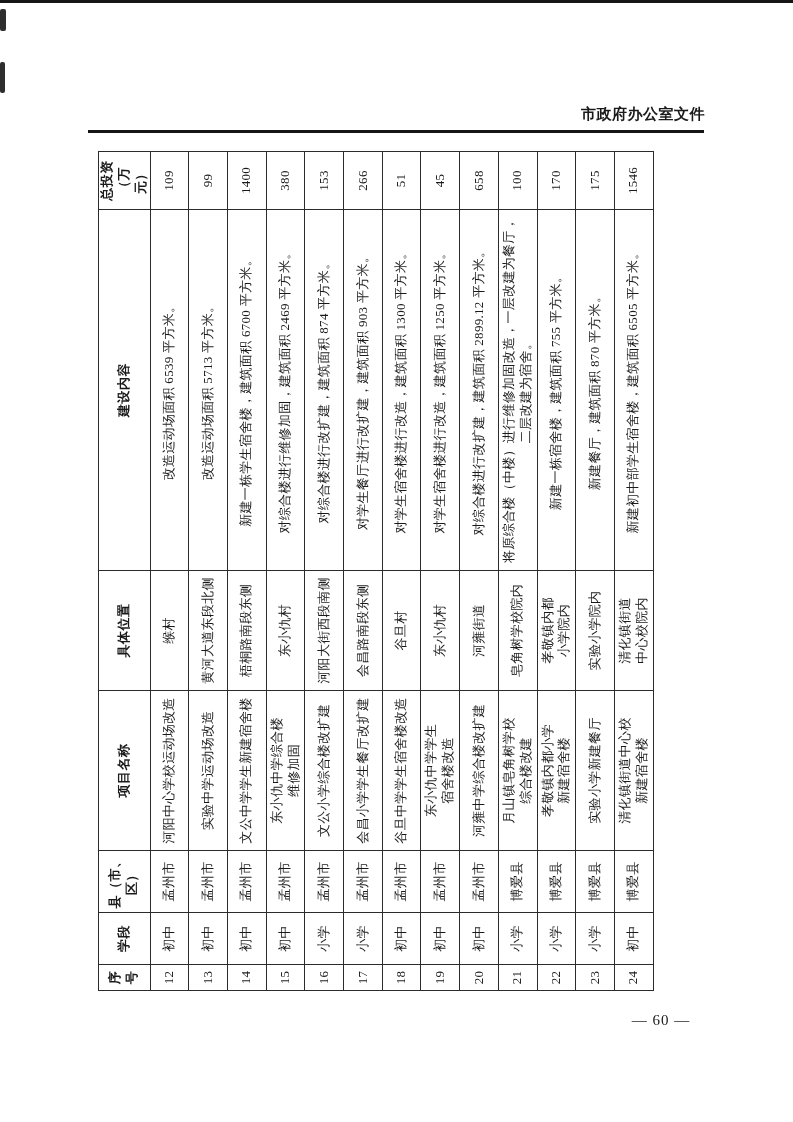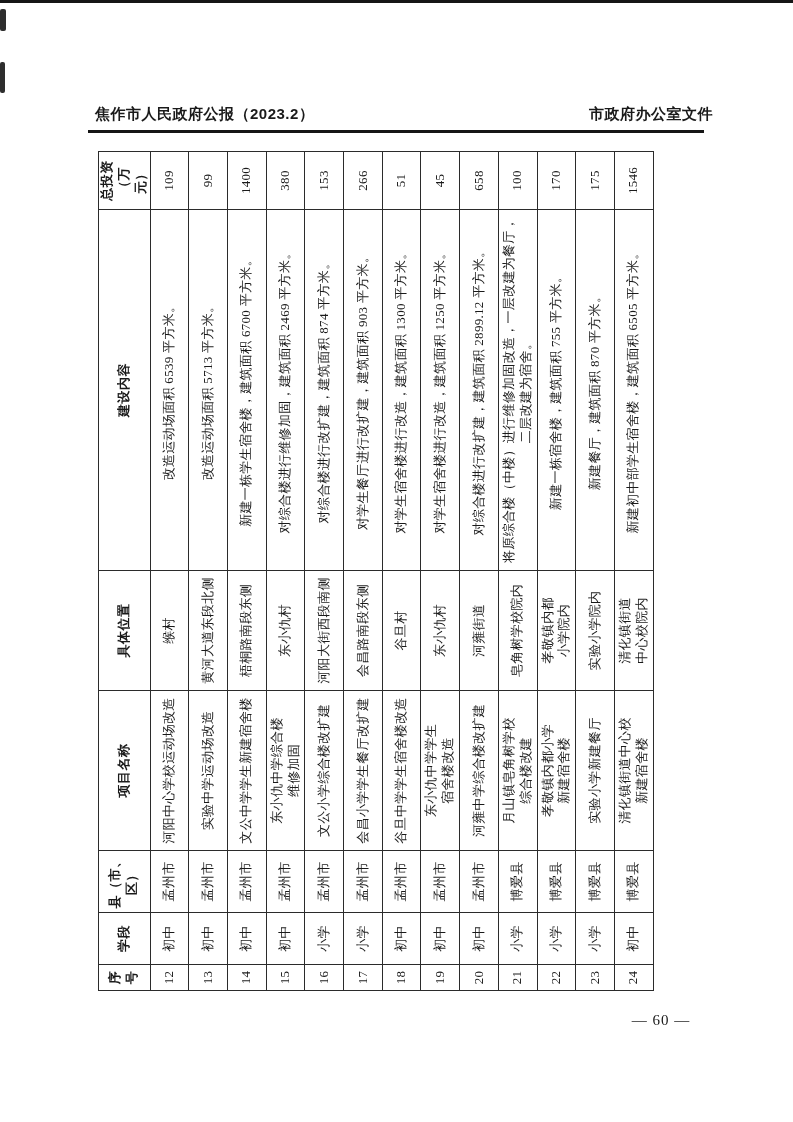--- a/index.html
+++ b/index.html
@@ -10,21 +10,21 @@
   
   .artifact-top{position:absolute;left:0;top:0;width:793px;height:3px;background:#161616;}
   .artifact-left1{position:absolute;left:0;top:9px;width:6px;height:22px;background:#2e2e2e;border-radius:2px;}
   .artifact-left2{position:absolute;left:0;top:62px;width:5px;height:31px;background:#2e2e2e;border-radius:2px;}
   
   .runhead-left{
     position:absolute; left:95px; top:105px; font-family:"Liberation Sans", sans-serif;
     font-weight:700; font-size:15px; letter-spacing:.5px; white-space:nowrap;
   }
   .runhead-right{
-    position:absolute; right:80px; top:105px; font-family:Liberation Sans, sans-serif;
+    position:absolute; right:88px; top:105px; font-family:Liberation Sans, sans-serif;
     font-weight:700; font-size:15px; letter-spacing:.5px; white-space:nowrap;
   }
   .head-rule{position:absolute; left:88px; top:130px; width:616px; height:3px; background:#151515;}
   
   .table-area{position:absolute; left:98px; top:152px; width:546px; height:839px;}
   .rot{
     width:839px; height:546px;
     transform: translateY(839px) rotate(-90deg);
     transform-origin: 0 0;
   }
@@ -55,21 +55,20 @@
 </style>
 </head>
 <body>
 
 <div class="page">
 
   <div class="artifact-top"></div>
   <div class="artifact-left1"></div>
   <div class="artifact-left2"></div>
 
-  <div class="runhead-left">焦作市人民政府公报（2023.2）</div>
   <div class="runhead-right">市政府办公室文件</div>
   <div class="head-rule"></div>
 
   <div class="table-area">
     <div class="rot">
       <table class="gov">
         <colgroup>
           <col style="width:26px">
             <col style="width:52px">
             <col style="width:62px">

